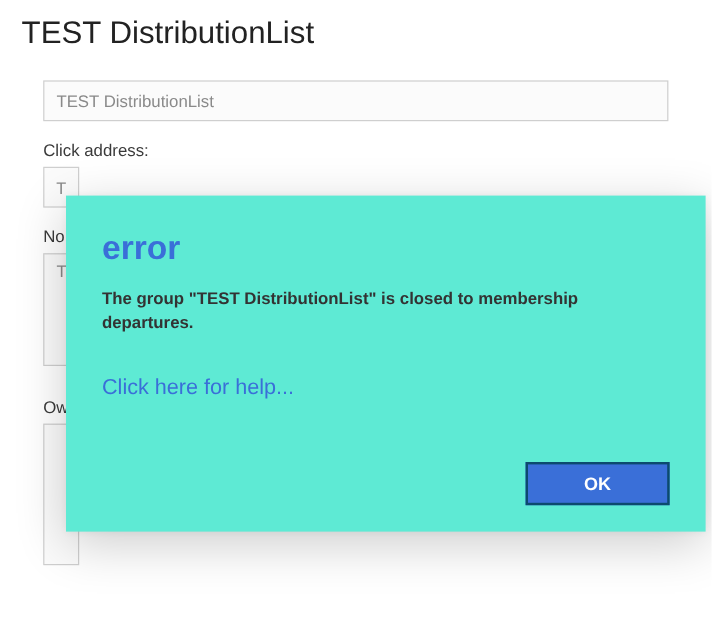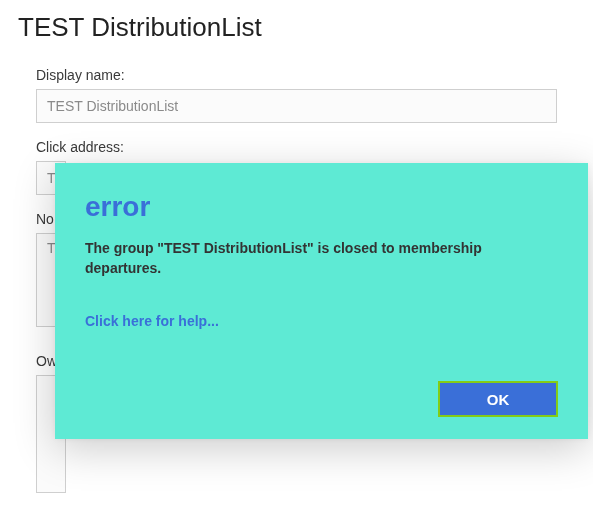--- a/index.html
+++ b/index.html
@@ -49,48 +49,47 @@
     }
     .dialog-message {
       font-size: 14px;
       color: #333;
       font-weight: 600;
       line-height: 1.4;
       margin-bottom: 34px;
     }
     .dialog-help {
       display: inline-block;
-      font-size: 14px;
+      font-size: 18px;
       color: #3a6fd8;
-      font-weight: 700;
+      font-weight: 400;
       cursor: pointer;
       margin-bottom: 52px;
     }
     .dialog-actions { text-align: right; }
     .ok-button {
       display: inline-block;
       min-width: 120px;
       height: 36px;
       background: #3a6fd8;
       color: #fff;
-      border: 2px solid #84cc16;
+      border: 2px solid #0c4a6e;
       font-size: 15px;
       font-weight: 600;
       cursor: pointer;
       font-family: inherit;
     }
   </style>
 </head>
 <body>
 
 <div class="page">
   <h1 class="page-title">TEST DistributionList</h1>
 
   <div class="form-area">
-    <label class="field-label">Display name:</label>
     <input class="text-input" type="text" readonly="" value="TEST DistributionList" style="">
 
     <label class="field-label truncated-label">Click address:</label>
     <input class="text-input" type="text" readonly="" style="width: 30px;" value="T">
 
     <label class="field-label truncated-label">No</label>
     <div class="text-box notes" style="width:30px">T</div>
 
     <label class="field-label truncated-label" style="margin-top:26px">Ow</label>
     <div class="text-box owners" style="width:30px"></div>

